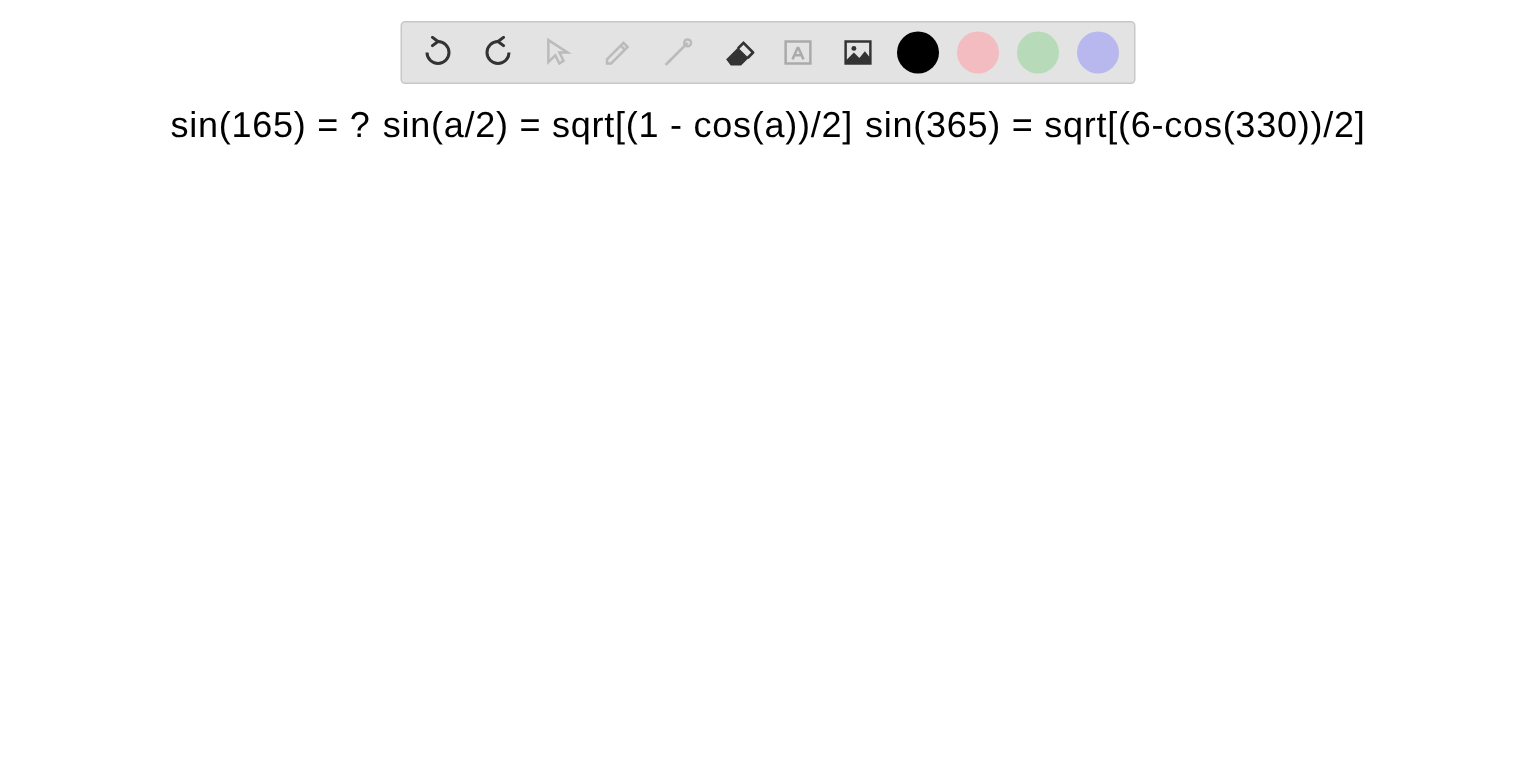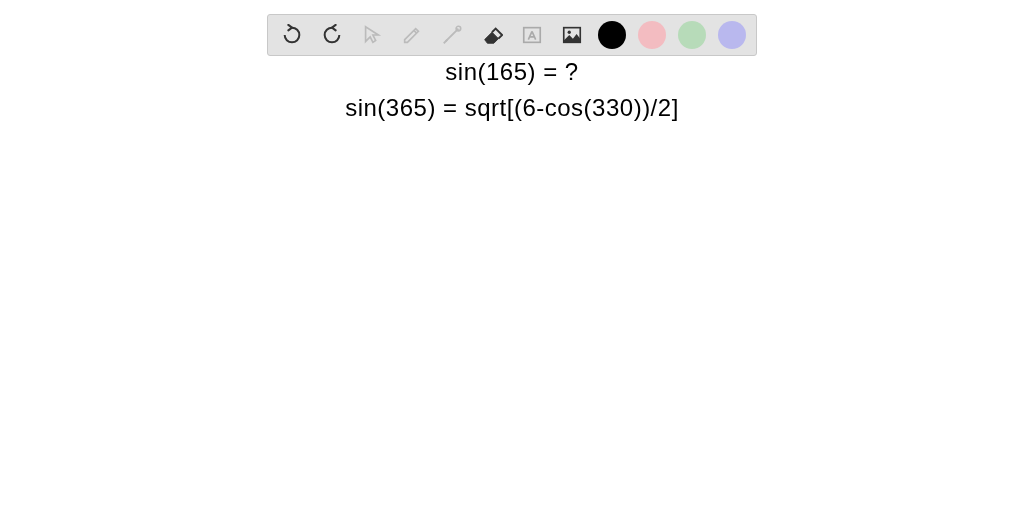--- a/index.html
+++ b/index.html
@@ -39,23 +39,22 @@
       width: 22px;
       height: 22px;
     }
     .color-dot {
       width: 28px;
       height: 28px;
       border-radius: 50%;
       cursor: pointer;
     }
     .content {
-      margin-top: 2px;
+      margin-top: 14px;
       display: flex;
-      flex-direction: column;
       align-items: center;
       gap: 8px;
     }
     .line {
       font-size: 24px;
       color: #000;
       letter-spacing: 0.5px;
       white-space: nowrap;
     }
   </style>
@@ -113,14 +112,15 @@
     </svg>
   </div>
   <div class="color-dot" style="background:#000000"></div>
   <div class="color-dot" style="background:#f3bcc1"></div>
   <div class="color-dot" style="background:#b7dbb9"></div>
   <div class="color-dot" style="background:#b9b8ee"></div>
 </div>
 
 <div class="content">
   <div class="line">sin(165) = ?</div>
+  <div class="line">sin(a/2) = sqrt[(1 - cos(a))/2]</div>
   <div class="line">sin(365) = sqrt[(6-cos(330))/2]</div>
 </div>
 
 </body></html>

